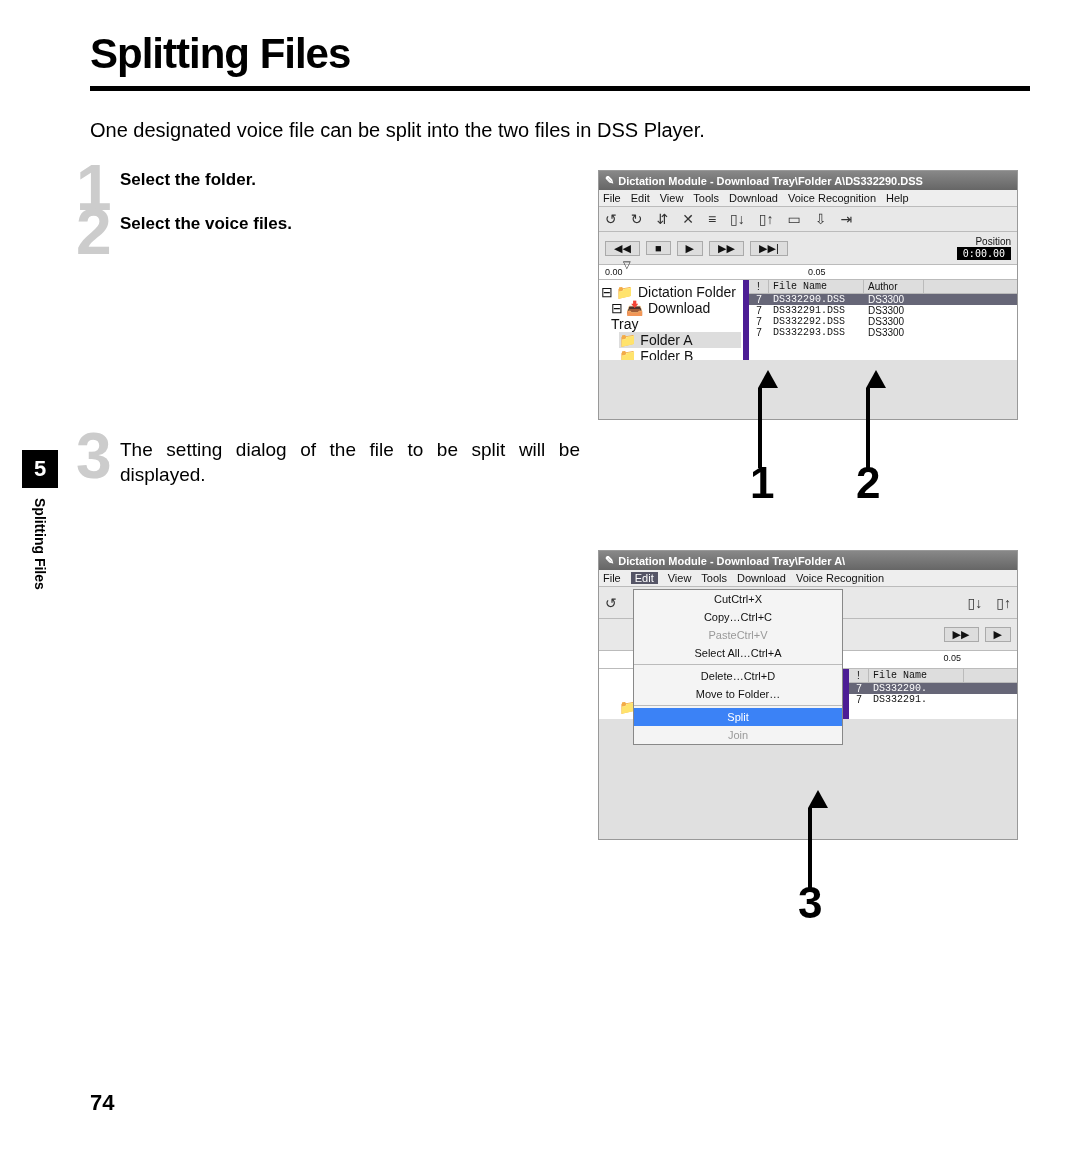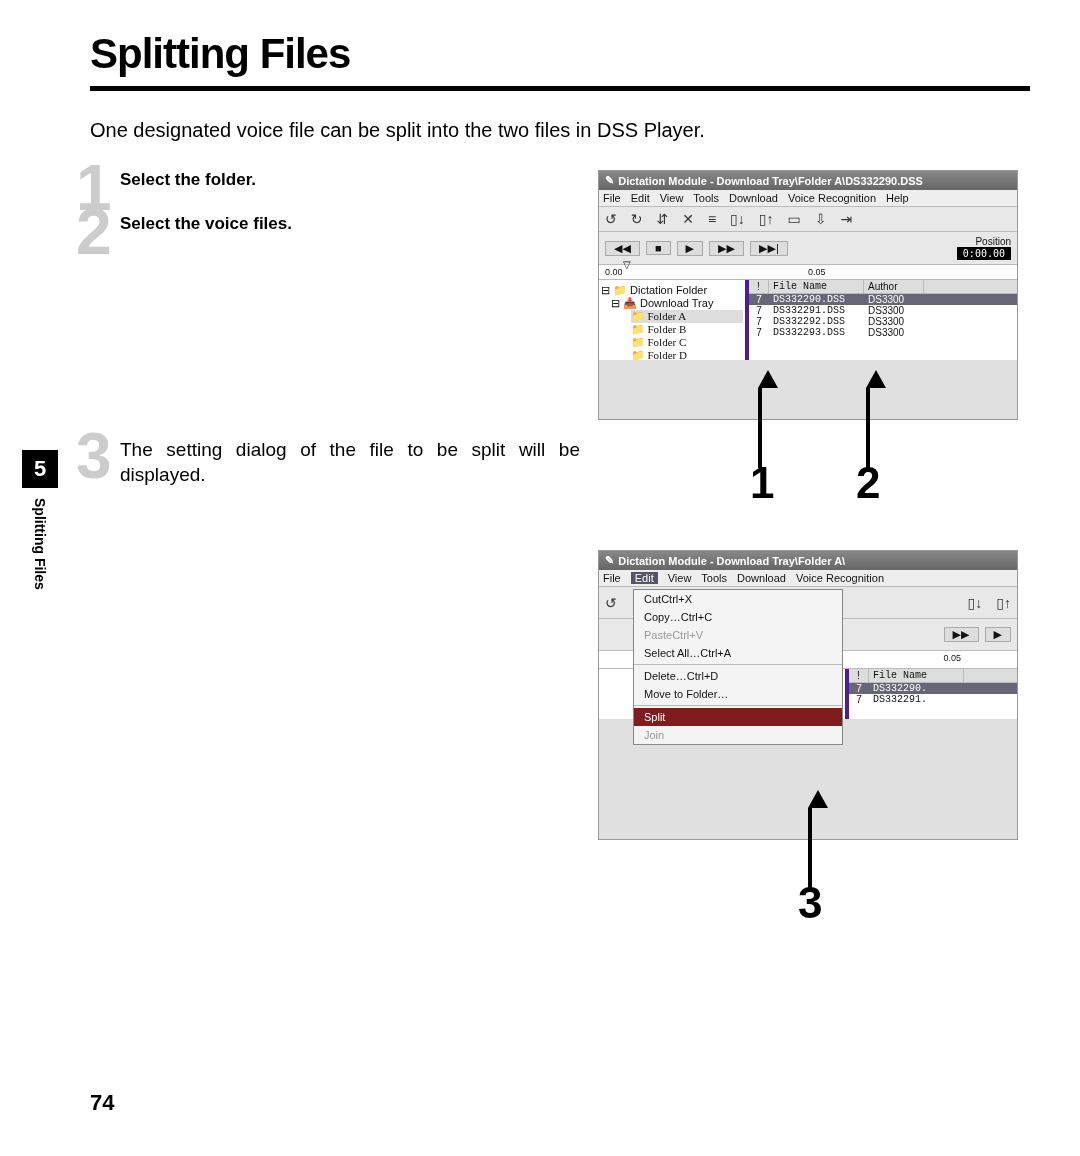--- a/index.html
+++ b/index.html
@@ -179,28 +179,28 @@
     top: -6px;
     font-size: 10px;
   }
   .win .body {
     display: flex;
     background: #fff;
     height: 80px;
   }
   .win .tree {
     width: 150px;
-    border-right: 4px solid #4c1d95;
+    border-right: 6px solid #4c1d95;
     padding: 4px 2px;
-    font-size: 11px;
+    font-size: 14px;
     overflow: hidden;
   }
   .win .tree .n0 { }
   .win .tree .n1 { margin-left: 10px; }
-  .win .tree .n2 { margin-left: 30px; font-family: Liberation Serif, serif; }
+  .win .tree .n2 { margin-left: 18px; }
   .win .tree .selnode { background: #ddd; }
   .win .list {
     flex: 1;
     font-size: 10px;
     overflow: hidden;
   }
   .win .list .hdr {
     display: flex;
     background: #ddd;
     border-bottom: 1px solid #bbb;
@@ -229,25 +229,25 @@
     left: 34px;
     top: 38px;
     width: 210px;
     background: #f4f4f4;
     border: 1px solid #888;
     font-size: 11px;
     z-index: 10;
   }
   .dropdown .mi {
     display: flex;
-    justify-content: flex-start;
+    justify-content: center;
     padding: 3px 10px;
   }
   .dropdown .mi.gray { color: #999; }
-  .dropdown .mi.sel { background: #7f1d1d; color: #fff; }
+  .dropdown .mi.sel { background: #3b82f6; color: #fff; }
   .dropdown hr { border: none; border-top: 1px solid #bbb; margin: 2px 0; }
 
   
   .arrow {
     position: absolute;
     width: 2px;
     font-size: 0;
   }
   .arrow .shaft {
     width: 4px;

